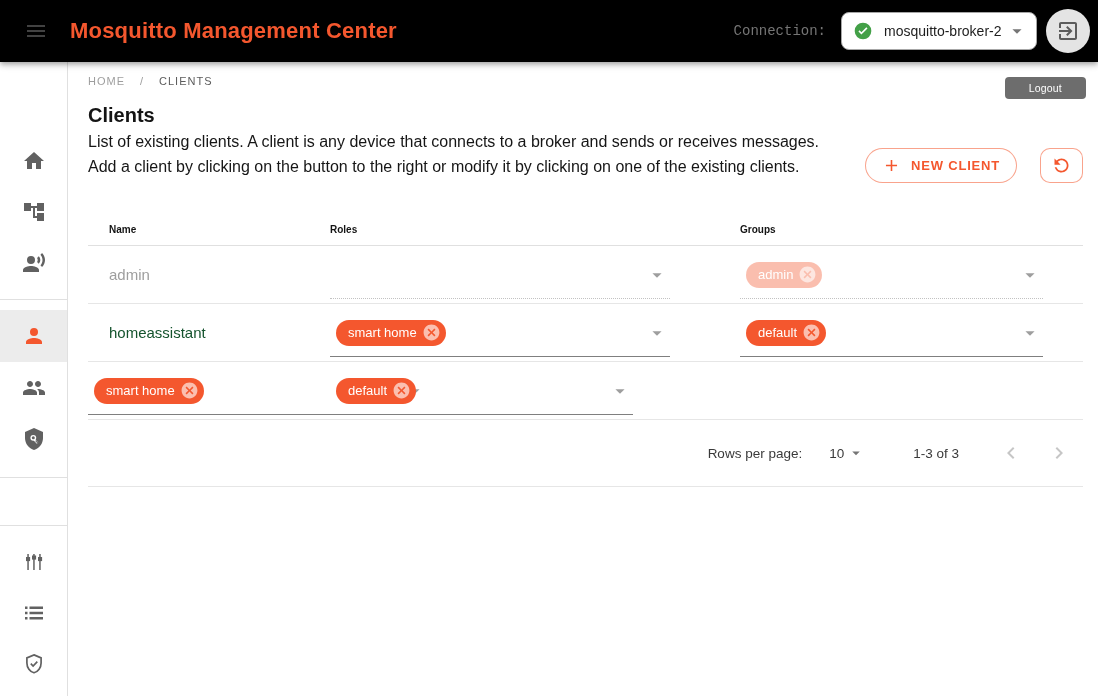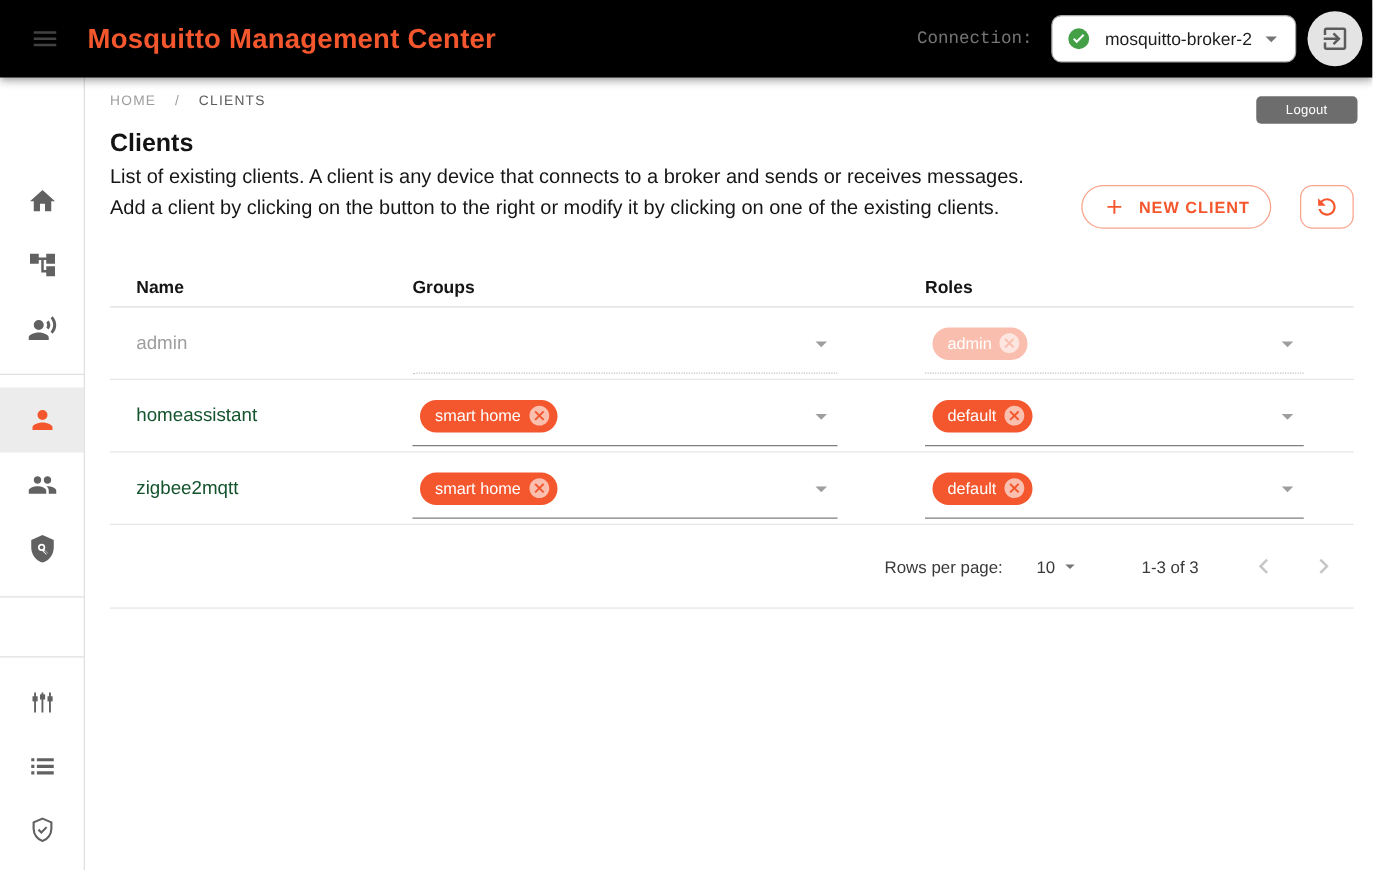--- a/index.html
+++ b/index.html
@@ -63,21 +63,21 @@
   .btn-outline{
     display:flex; align-items:center; gap:10px; height:35px; padding:0 16px;
     border:1px solid rgba(244,87,46,.55); border-radius:18px; background:#fff;
     color:var(--accent); font-size:13px; font-weight:700; letter-spacing:.8px;
   }
   .btn-refresh{ width:43px; height:35px; padding:0; justify-content:center; gap:0; border-radius:10px; }
 
   
   .table{ margin-top:30px; }
   .thead,.trow{ display:grid; grid-template-columns:242px 410px 1fr; align-items:center; }
-  .thead{ height:33px; border-bottom:1px solid #e0e0e0; font-size:14px; font-weight:700; color:#141414; }
+  .thead{ height:33px; border-bottom:1px solid #e0e0e0; font-size:10px; font-weight:700; color:#141414; }
   .thead > div:first-child{ padding-left:21px; }
   .trow{ height:58px; border-bottom:1px solid #e6e6e6; cursor:pointer; }
   .cell-name{ padding-left:21px; font-size:15px; color:#14532d; }
   .trow.disabled .cell-name{ color:#9e9e9e; }
   .cell-sel{ padding-top:8px; }
   .select{
     display:flex; align-items:center; height:40px; padding:0 2px 7px 6px;
     border-bottom:1px solid #7f7f7f;
   }
   .select.disabled{ border-bottom:1px dotted #c2c2c2; }
@@ -252,22 +252,22 @@
               </g>
             </svg>
           </span>
       </button>
     </div>
   </div>
 
   <div class="table">
     <div class="thead" id="thead">
         <div>Name</div>
+        <div>Roles</div>
         <div>Groups</div>
-        <div>Roles</div>
       </div>
     <div id="tbody">
         <div class="trow disabled">
           <div class="cell-name">admin</div>
           <div class="cell-sel">
             <div class="select sel-groups disabled">
               <span class="caret">
                 <svg width="22" height="22" viewBox="0 0 24 24" fill="currentColor">
                   <path d="M7 10l5 5 5-5z"></path>
                 </svg>
@@ -323,21 +323,20 @@
               </span>
               <span class="caret">
                 <svg width="22" height="22" viewBox="0 0 24 24" fill="currentColor">
                   <path d="M7 10l5 5 5-5z"></path>
                 </svg>
               </span>
             </div>
           </div>
         </div>
         <div class="trow">
-          <div class="cell-name">zigbee2mqtt</div>
           <div class="cell-sel">
             <div class="select sel-groups">
               <span class="chip">
                 <span>smart home</span>
                 <span class="del">
                   <svg width="19" height="19" viewBox="0 0 24 24" fill="currentColor">
                     <path fill="rgba(255,255,255,.62)" d="M12 2C6.47 2 2 6.47 2 12s4.47 10 10 10 10-4.47 10-10S17.53 2 12 2zm5 13.59L15.59 17 12 13.41 8.41 17 7 15.59 10.59 12 7 8.41 8.41 7 12 10.59 15.59 7 17 8.41 13.41 12 17 15.59z"></path>
                   </svg>
                 </span>
               </span>

